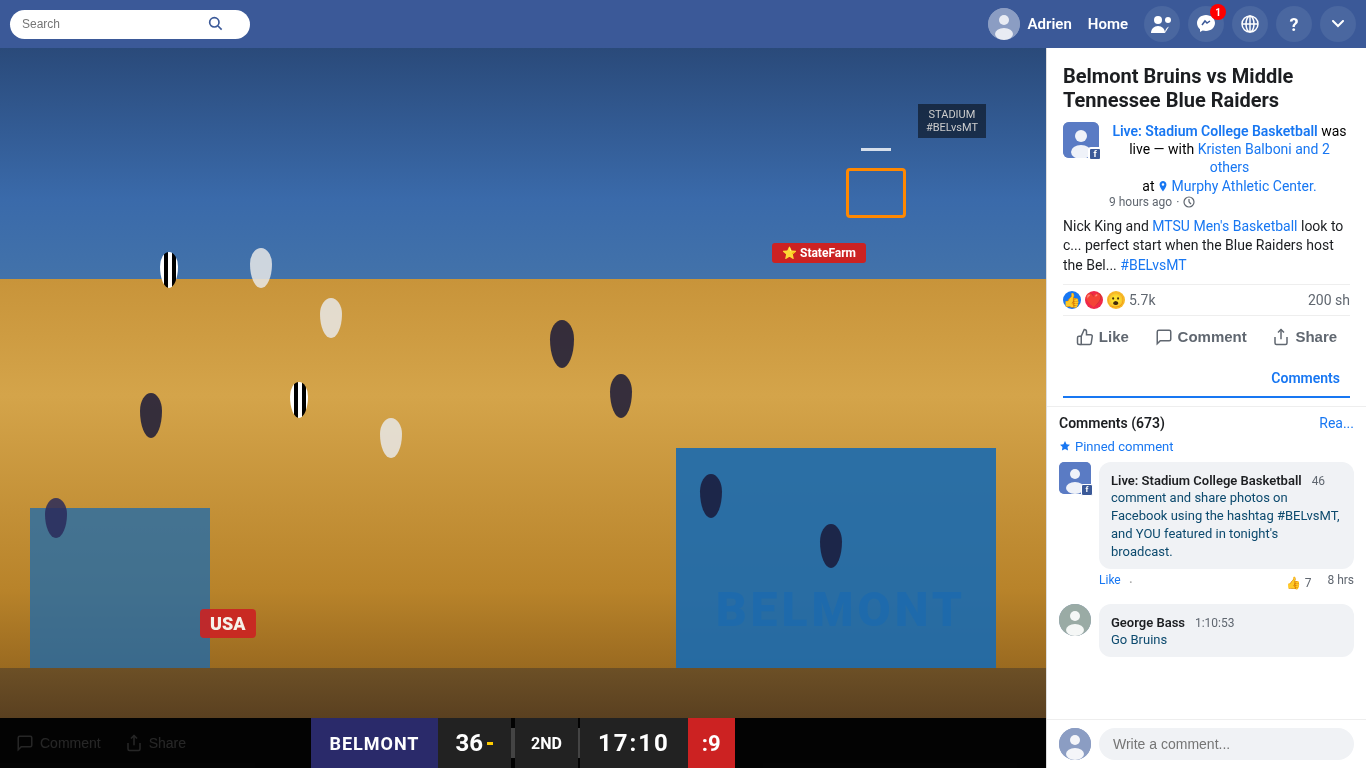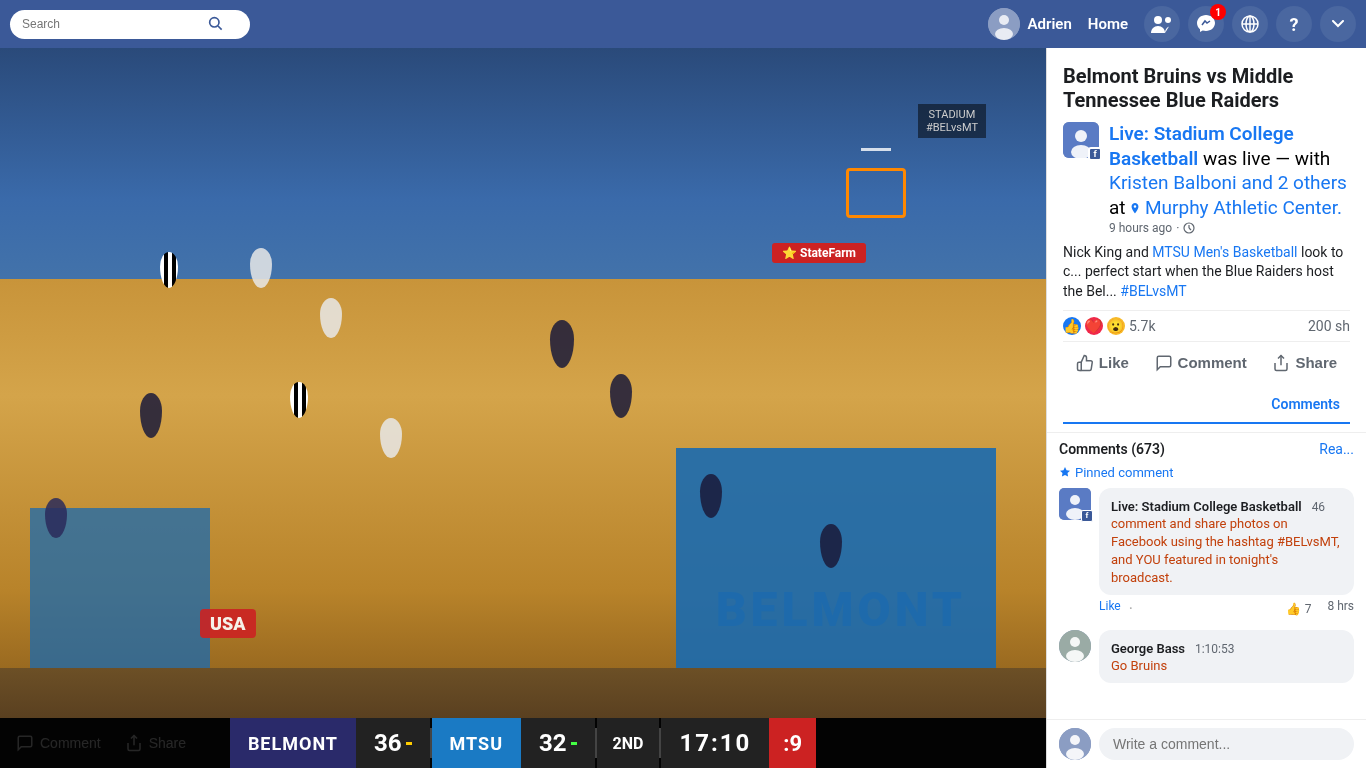--- a/index.html
+++ b/index.html
@@ -495,21 +495,21 @@
       font-weight: 600;
       color: #1c1e21;
     }
     .comment-time {
       font-size: 12px;
       color: #606770;
       margin-left: 6px;
     }
     .comment-text {
       font-size: 13px;
-      color: #c2410c;
+      color: #0c4a6e;
       line-height: 1.4;
     }
     .comment-actions {
       display: flex;
       gap: 8px;
       margin-top: 4px;
     }
     .comment-action-link {
       font-size: 12px;
       color: #606770;
@@ -711,27 +711,20 @@
 
     <div class="scoreboard">
       <div class="score-team">
         <div class="team-name-belmont">BELMONT</div>
         <div class="team-score-belmont">
           <span>36</span>
           <span class="belmont-indicator" style="background:#ffcc00;width:6px;height:3px;display:inline-block;margin-left:4px;"></span>
         </div>
       </div>
       <div class="score-divider"></div>
-      <div class="score-team">
-        <div class="team-name-mtsu">MTSU</div>
-        <div class="team-score-mtsu">
-          <span>32</span>
-          <span class="mtsu-indicator" style="background:#44ff44;width:6px;height:3px;display:inline-block;margin-left:4px;"></span>
-        </div>
-      </div>
       <div class="score-divider"></div>
       <div class="period-box">2ND</div>
       <div class="score-divider"></div>
       <div class="game-clock">17:10</div>
       <div class="shot-clock">:9</div>
     </div>
 
     <div class="video-bottom-bar">
       <button class="video-action-btn">
         <svg width="18" height="18" viewBox="0 0 24 24" fill="none" stroke="white" stroke-width="2">
@@ -756,21 +749,21 @@
       <div class="post-meta">
         <div class="post-page-avatar">
           <svg width="36" height="36" viewBox="0 0 36 36">
             <rect width="36" height="36" rx="6" fill="#5a7bc4"></rect>
             <circle cx="18" cy="14" r="6" fill="white" opacity="0.9"></circle>
             <ellipse cx="18" cy="30" rx="10" ry="7" fill="white" opacity="0.9"></ellipse>
           </svg>
           <div class="fb-badge">f</div>
         </div>
         <div class="post-info">
-          <div style="font-size:19px;line-height:1.3;">
+          <div style="font-size:14px;line-height:1.3;text-align:center;">
             <a style="color:#1877f2;text-decoration:none;font-weight:600;">Live: Stadium College Basketball</a>
             <span> was live — with </span>
             <a style="color:#1877f2;text-decoration:none;">Kristen Balboni</a>
             <span> </span>
             <a style="color:#1877f2;text-decoration:none;">and 2 others</a>
             <br>
             <span>at </span>
             <svg width="10" height="12" viewBox="0 0 10 14" style="display:inline;vertical-align:middle;">
                 <path d="M5 0C3 0 1 1.8 1 4c0 3.5 4 8 4 8s4-4.5 4-8c0-2.2-2-4-4-4zm0 5.5a1.5 1.5 0 110-3 1.5 1.5 0 010 3z" fill="#1877f2"></path>
               </svg>

